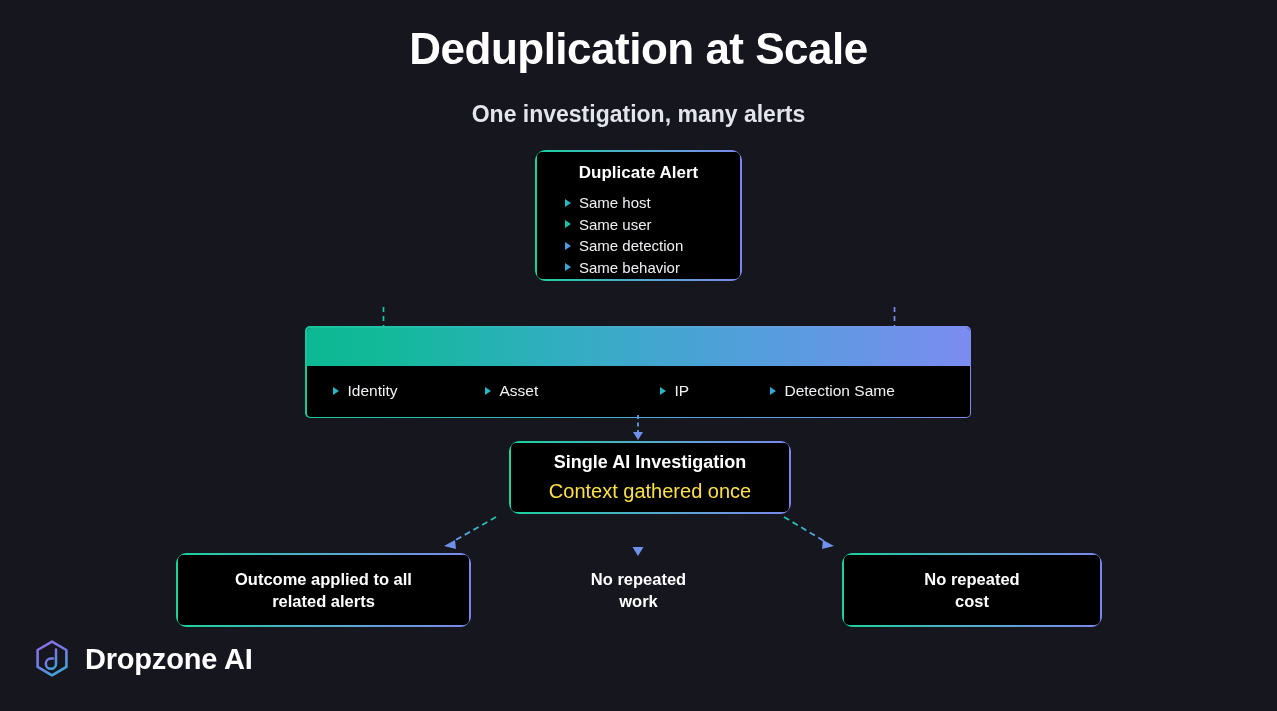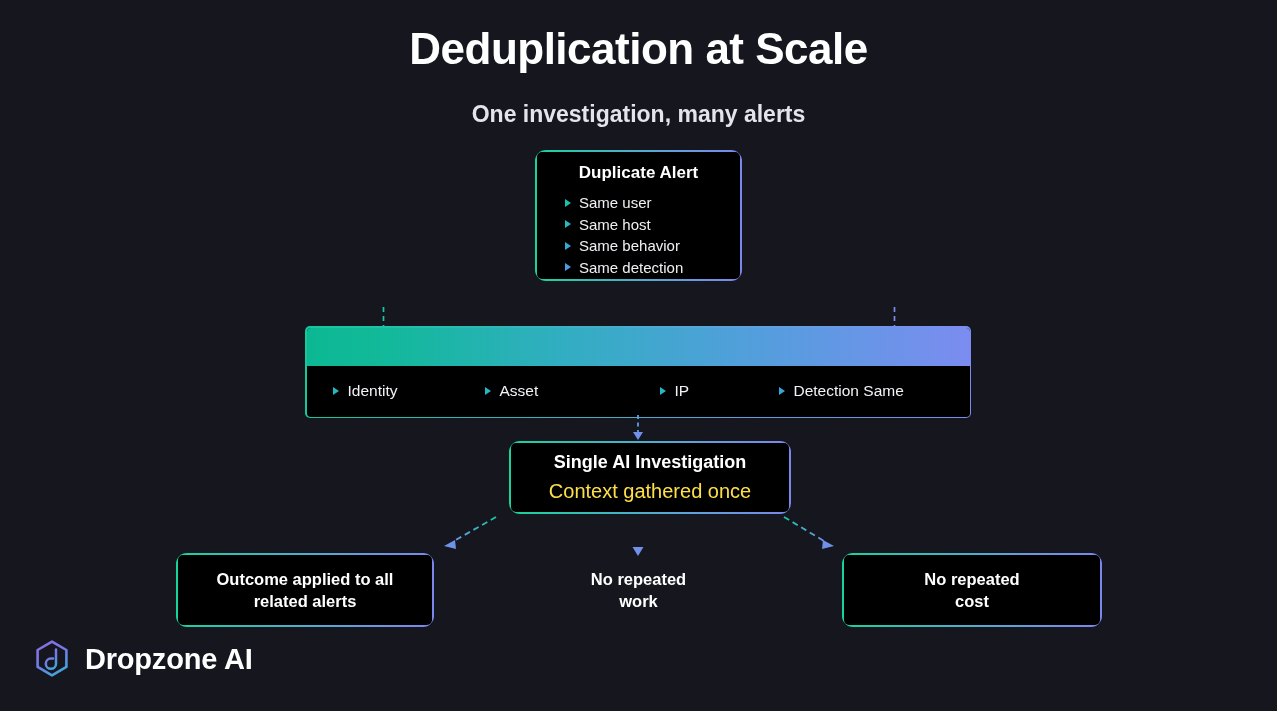--- a/index.html
+++ b/index.html
@@ -83,36 +83,36 @@
   .dims-row {
     flex:1 1 auto; display:flex; 
     padding:16px 26px;
   }
   .dim {
     display:flex; align-items:center; gap:9px;
     font-size:15.5px; color:#f2f3f7;
   }
   .dim:nth-child(1) { width:152px; }
   .dim:nth-child(2) { width:175px; }
-  .dim:nth-child(3) { width:119px; }
+  .dim:nth-child(3) { width:110px; }
   .dim:nth-child(4) { width:auto; }
 
   
   #arrow-mid { left:614px; top:415px; width:48px; height:28px; }
 
   
   #ai-box { left:509px; top:441px; width:282px; height:73px; }
   .ai-head { font-size:18px; font-weight:bold; color:#fff; line-height:1.35; }
   .ai-sub  { font-size:20px; font-weight:400; color:#fde047; line-height:1.4; margin-top:2px; }
 
   
   #fan { left:430px; top:512px; width:420px; height:48px; }
 
   
-  #out-left  { left:176px; top:553px; width:258px; height:74px; }
+  #out-left  { left:176px; top:553px; width:295px; height:74px; }
   #out-right { left:842px; top:553px; width:260px; height:74px; }
   .out-txt {
     font-size:16.5px; font-weight:bold; color:#ffffff;
     text-align:center; line-height:22px; white-space:pre-line;
   }
   #out-mid {
     position:absolute; left:520px; top:553px; width:237px; height:74px;
     display:flex; align-items:center; justify-content:center;
   }
 
@@ -132,34 +132,34 @@
 <div class="slide">
 
   <div class="title">Deduplication at Scale</div>
   <div class="subtitle">One investigation, many alerts</div>
 
   <div class="gcard" id="dup-box">
     <div class="gcard-in">
       <div class="dup-head">Duplicate Alert</div>
       <div class="dup-list">
         <div class="dup-item">
+          <span class="tri t1"></span>
+          <span>Same host</span>
+        </div>
+        <div class="dup-item">
           <span class="tri t0"></span>
           <span>Same user</span>
         </div>
         <div class="dup-item">
-          <span class="tri t1"></span>
-          <span>Same host</span>
+          <span class="tri t3"></span>
+          <span>Same detection</span>
         </div>
         <div class="dup-item">
           <span class="tri t2"></span>
           <span>Same behavior</span>
-        </div>
-        <div class="dup-item">
-          <span class="tri t3"></span>
-          <span>Same detection</span>
         </div>
       </div>
     </div>
   </div>
 
   <svg class="conn" id="bracket" viewBox="0 0 540 54">
     <defs>
       <linearGradient id="gradH" x1="0" y1="0" x2="1" y2="0">
         <stop offset="0" stop-color="#16c79a"></stop>
         <stop offset="0.35" stop-color="#34b0c6"></stop>

